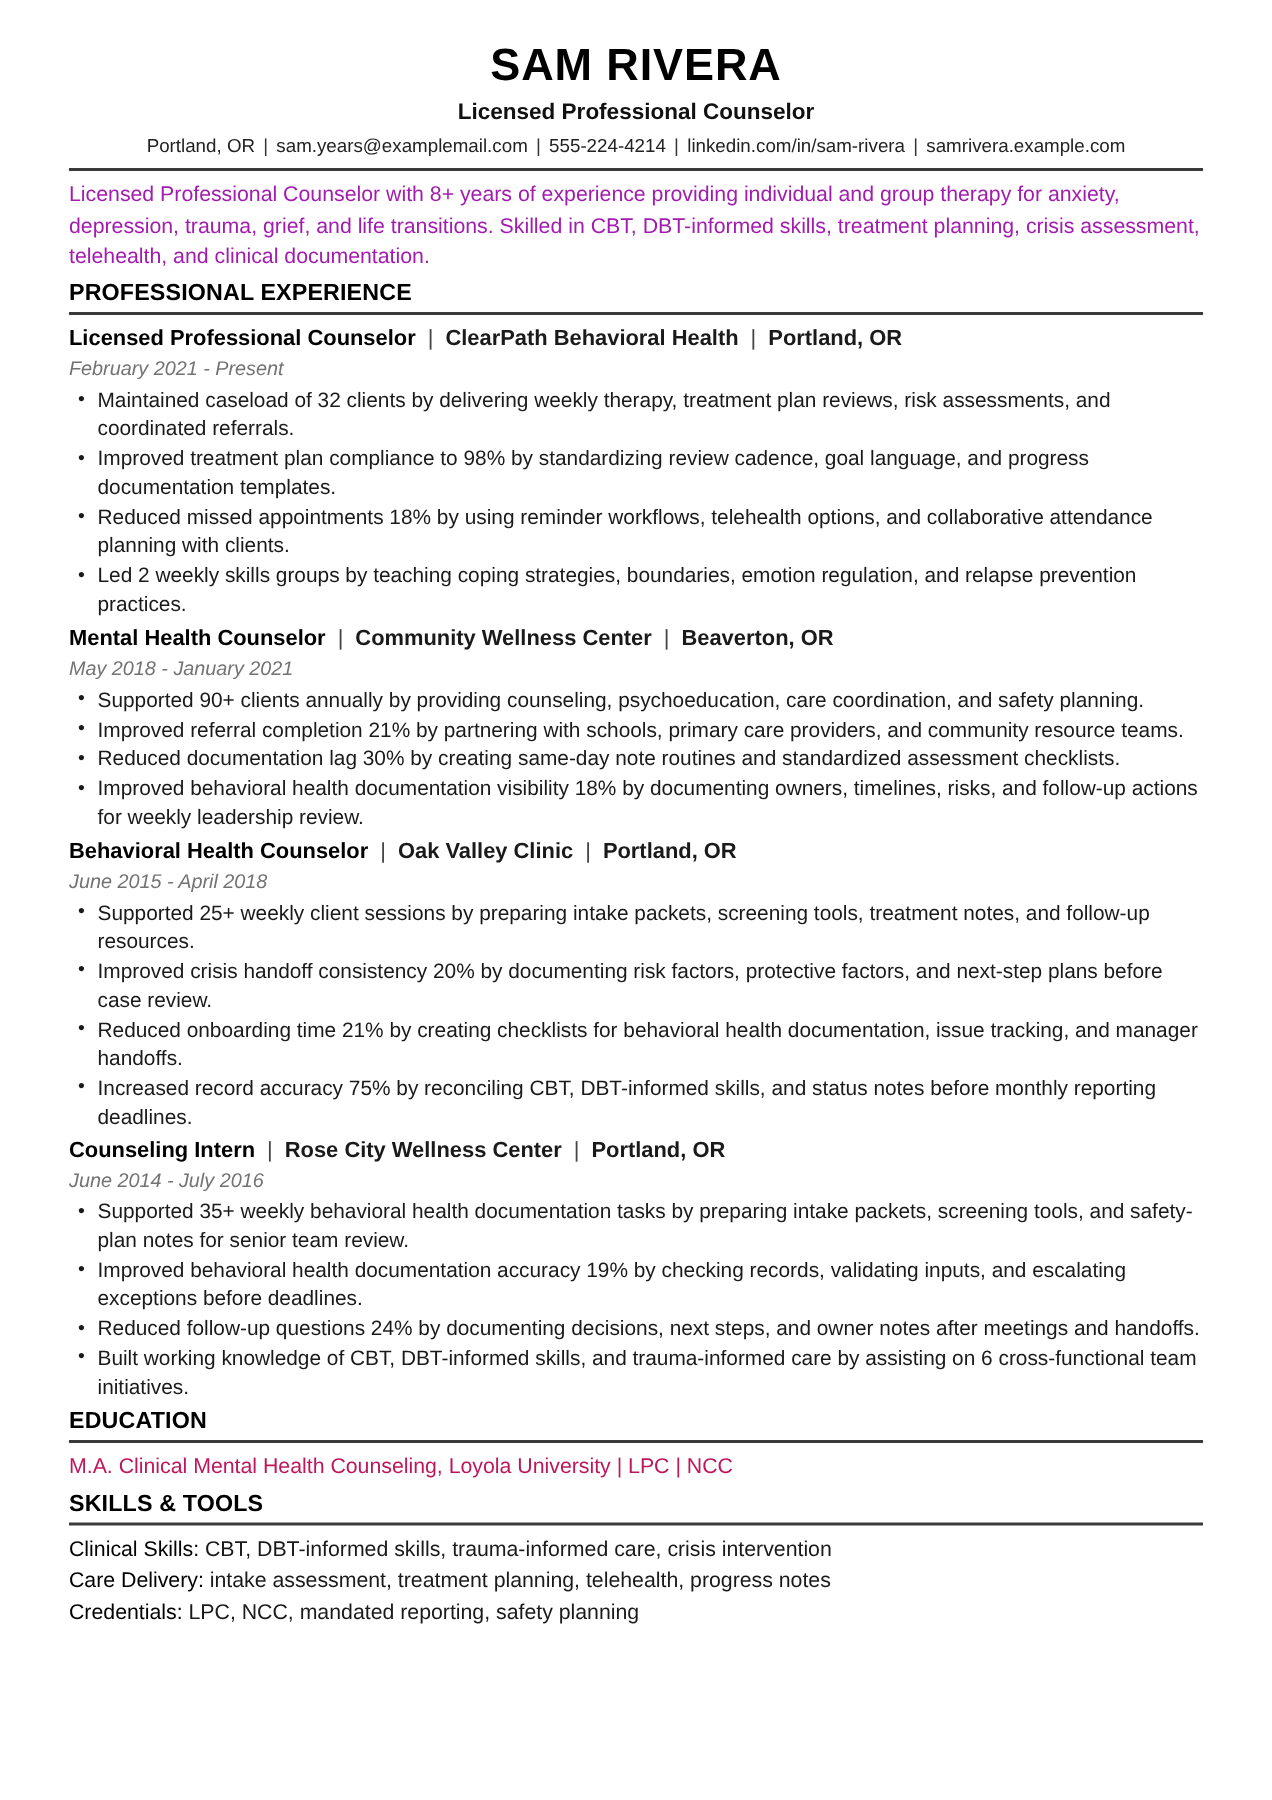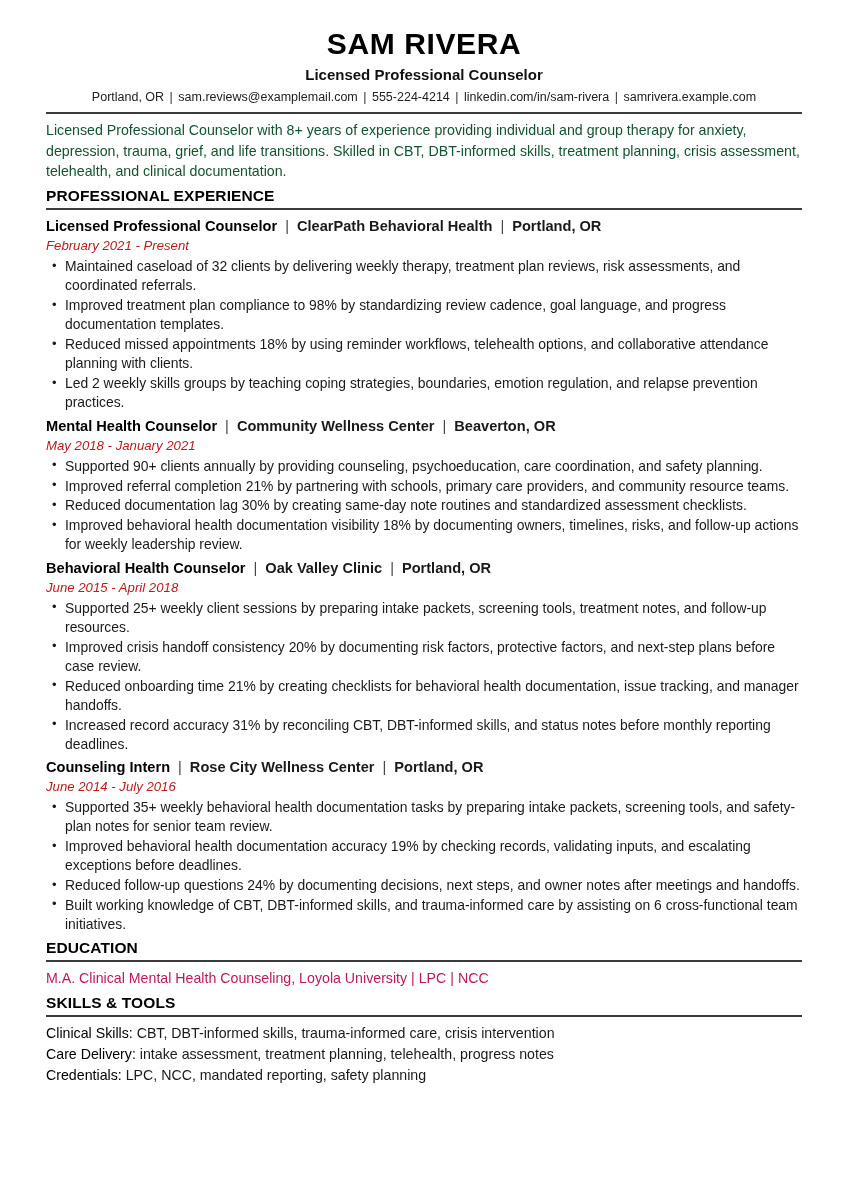--- a/index.html
+++ b/index.html
@@ -67,21 +67,21 @@
     border: 0;
     border-top: 2px solid #3a3a3a;
     margin: 1px 0 6px 0;
     width: 100%;
   }
 
   
   .summary {
     font-size: 14.2px;
     line-height: 1.47;
-    color: #14532d;
+    color: #a21caf;
     margin: 0 0 4px 0;
     text-align: left;
   }
 
   
   .job { margin: 0 0 1px 0; }
   .job-head {
     font-size: 14.6px;
     color: #111111;
     line-height: 1.46;
@@ -97,21 +97,21 @@
     color: #444444;
     font-weight: normal;
   }
   .job-company, .job-location {
     font-weight: bold;
     color: #1a1a1a;
   }
   .job-dates {
     font-size: 13.2px;
     font-style: italic;
-    color: #b91c1c;
+    color: #737373;
     line-height: 1.42;
     margin: 0 0 1px 0;
   }
   ul.bullets {
     list-style: none;
     margin: 0 0 2px 0;
     padding: 0;
   }
   ul.bullets li {
     position: relative;
@@ -153,21 +153,21 @@
 </head>
 <body>
 
 <div class="page">
 
   <h1 class="name">SAM RIVERA</h1>
   <div class="headline">Licensed Professional Counselor</div>
   <div class="contact">
     <span>Portland, OR</span>
     <span class="sep">|</span>
-    <span>sam.reviews@examplemail.com</span>
+    <span>sam.years@examplemail.com</span>
     <span class="sep">|</span>
     <span>555-224-4214</span>
     <span class="sep">|</span>
     <span>linkedin.com/in/sam-rivera</span>
     <span class="sep">|</span>
     <span>samrivera.example.com</span>
   </div>
 
   <hr class="rule">
   <p class="summary">Licensed Professional Counselor with 8+ years of experience providing individual and group therapy for anxiety, depression, trauma, grief, and life transitions. Skilled in CBT, DBT-informed skills, treatment planning, crisis assessment, telehealth, and clinical documentation.</p>
@@ -203,21 +203,21 @@
 
   <div class="job">
     <div class="job-head">
       <span class="job-title">Behavioral Health Counselor</span><span class="job-sep">|</span><span class="job-company">Oak Valley Clinic</span><span class="job-sep">|</span><span class="job-location">Portland, OR</span>
     </div>
     <div class="job-dates">June 2015 - April 2018</div>
     <ul class="bullets">
       <li>Supported 25+ weekly client sessions by preparing intake packets, screening tools, treatment notes, and follow-up resources.</li>
       <li>Improved crisis handoff consistency 20% by documenting risk factors, protective factors, and next-step plans before case review.</li>
       <li>Reduced onboarding time 21% by creating checklists for behavioral health documentation, issue tracking, and manager handoffs.</li>
-      <li>Increased record accuracy 31% by reconciling CBT, DBT-informed skills, and status notes before monthly reporting deadlines.</li>
+      <li>Increased record accuracy 75% by reconciling CBT, DBT-informed skills, and status notes before monthly reporting deadlines.</li>
     </ul>
   </div>
 
   <div class="job">
     <div class="job-head">
       <span class="job-title">Counseling Intern</span><span class="job-sep">|</span><span class="job-company">Rose City Wellness Center</span><span class="job-sep">|</span><span class="job-location">Portland, OR</span>
     </div>
     <div class="job-dates">June 2014 - July 2016</div>
     <ul class="bullets">
       <li>Supported 35+ weekly behavioral health documentation tasks by preparing intake packets, screening tools, and safety-plan notes for senior team review.</li>

